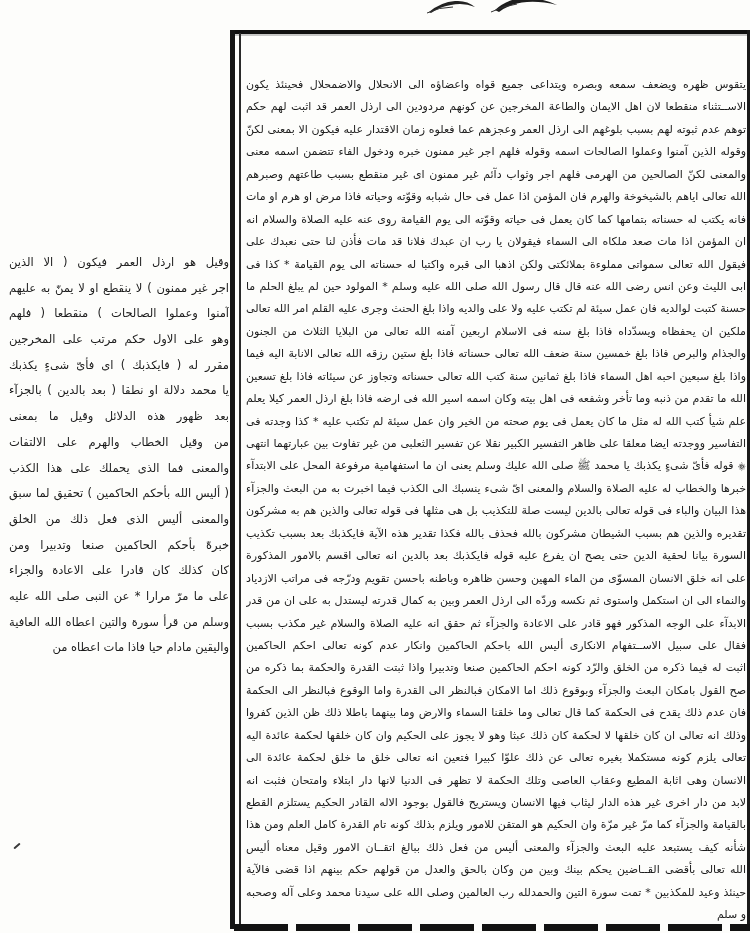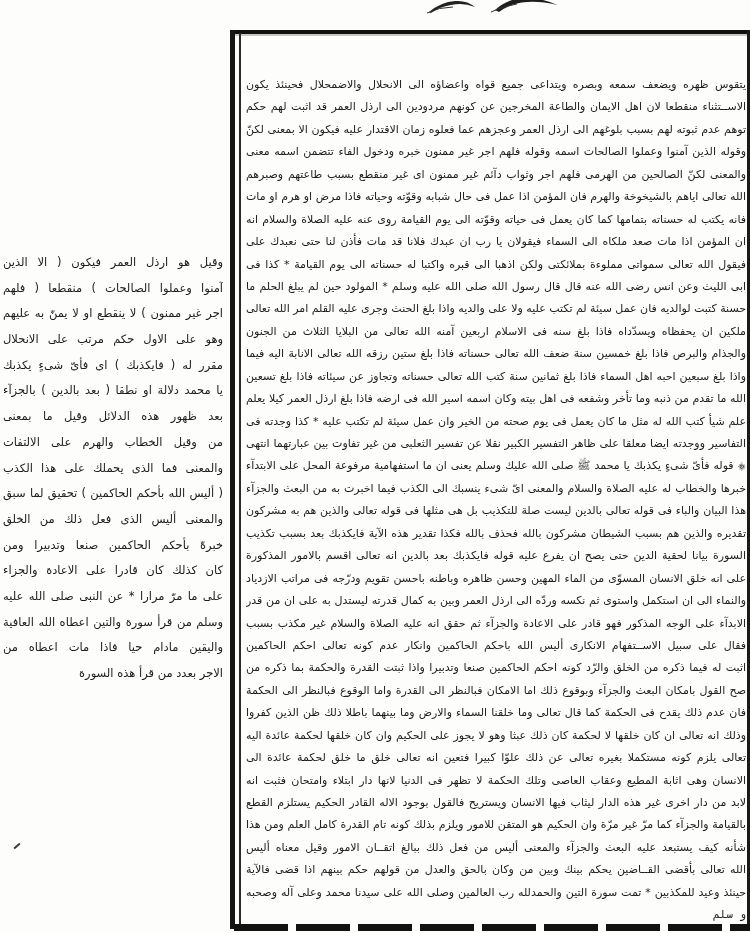--- a/index.html
+++ b/index.html
@@ -24,24 +24,24 @@
     direction:rtl;
     font-size:11px;
     overflow:hidden;
     margin-top:36px;
   }
   .main-text .tline{
     height:22.45px;line-height:22.45px;
     text-align:justify;text-align-last:justify;
     white-space:normal;overflow:hidden;
   }
-  .main-text .tline:last-child{text-align-last:right;font-family:Liberation Mono, monospace;}
+  .main-text .tline:last-child{text-align-last:right;}
   
   .margin-note{
-    position:absolute;left:3px;top:250px;width:220px;height:445px;
+    position:absolute;left:9px;top:250px;width:220px;height:445px;
     direction:rtl;
     font-size:11.5px;
     overflow:hidden;
   }
   .margin-note .tline{
     height:25.7px;line-height:25.7px;
     text-align:justify;text-align-last:justify;
     overflow:hidden;
   }
   .margin-note .tline:last-child{text-align-last:right;}
@@ -109,31 +109,30 @@
     <div class="tline" dir="rtl">لابد من دار اخرى غير هذه الدار ليثاب فيها الانسان ويستريح فالقول بوجود الاله القادر الحكيم يستلزم القطع</div>
     <div class="tline" dir="rtl">بالقيامة والجزآء كما مرّ غير مرّة وان الحكيم هو المتقن للامور ويلزم بذلك كونه تام القدرة كامل العلم ومن هذا</div>
     <div class="tline" dir="rtl">شأنه كيف يستبعد عليه البعث والجزآء والمعنى أليس من فعل ذلك ببالغ اتقــان الامور وقيل معناه أليس</div>
     <div class="tline" dir="rtl">الله تعالى بأقضى القــاضين يحكم بينك وبين من وكان بالحق والعدل من قولهم حكم بينهم اذا قضى فالآية</div>
     <div class="tline" dir="rtl">حينئذ وعيد للمكذبين * تمت سورة التين والحمدلله رب العالمين وصلى الله على سيدنا محمد وعلى آله وصحبه</div>
     <div class="tline" dir="rtl">و سلم</div>
   </div>
 
 <div class="margin-note" dir="rtl">
     <div class="tline" dir="rtl">وقيل هو ارذل العمر فيكون ( الا الذين</div>
+    <div class="tline" dir="rtl">اجر غير ممنون ) لا ينقطع او لا يمنّ به عليهم</div>
     <div class="tline" dir="rtl">آمنوا وعملوا الصالحات ) منقطعا ( فلهم</div>
-    <div class="tline" dir="rtl">اجر غير ممنون ) لا ينقطع او لا يمنّ به عليهم</div>
-    <div class="tline" dir="rtl">وهو على الاول حكم مرتب على الانحلال</div>
+    <div class="tline" dir="rtl">وهو على الاول حكم مرتب على المخرجين</div>
     <div class="tline" dir="rtl">مقرر له ( فايكذبك ) اى فأىّ شىءٍ يكذبك</div>
     <div class="tline" dir="rtl">يا محمد دلالة او نطقا ( بعد بالدين ) بالجزآء</div>
     <div class="tline" dir="rtl">بعد ظهور هذه الدلائل وقيل ما بمعنى</div>
     <div class="tline" dir="rtl">من وقيل الخطاب والهرم على الالتفات</div>
     <div class="tline" dir="rtl">والمعنى فما الذى يحملك على هذا الكذب</div>
     <div class="tline" dir="rtl">( أليس الله بأحكم الحاكمين ) تحقيق لما سبق</div>
     <div class="tline" dir="rtl">والمعنى أليس الذى فعل ذلك من الخلق</div>
     <div class="tline" dir="rtl">خبرهّ بأحكم الحاكمين صنعا وتدبيرا ومن</div>
     <div class="tline" dir="rtl">كان كذلك كان قادرا على الاعادة والجزاء</div>
     <div class="tline" dir="rtl">على ما مرّ مرارا * عن النبى صلى الله عليه</div>
     <div class="tline" dir="rtl">وسلم من قرأ سورة والتين اعطاه الله العافية</div>
     <div class="tline" dir="rtl">واليقين مادام حيا فاذا مات اعطاه من</div>
-    <div class="tline" dir="rtl">الاجر بعدد من قرأ هذه السورة</div>
   </div>
 
 <div class="stray-mark"></div>
 
 </body></html>

